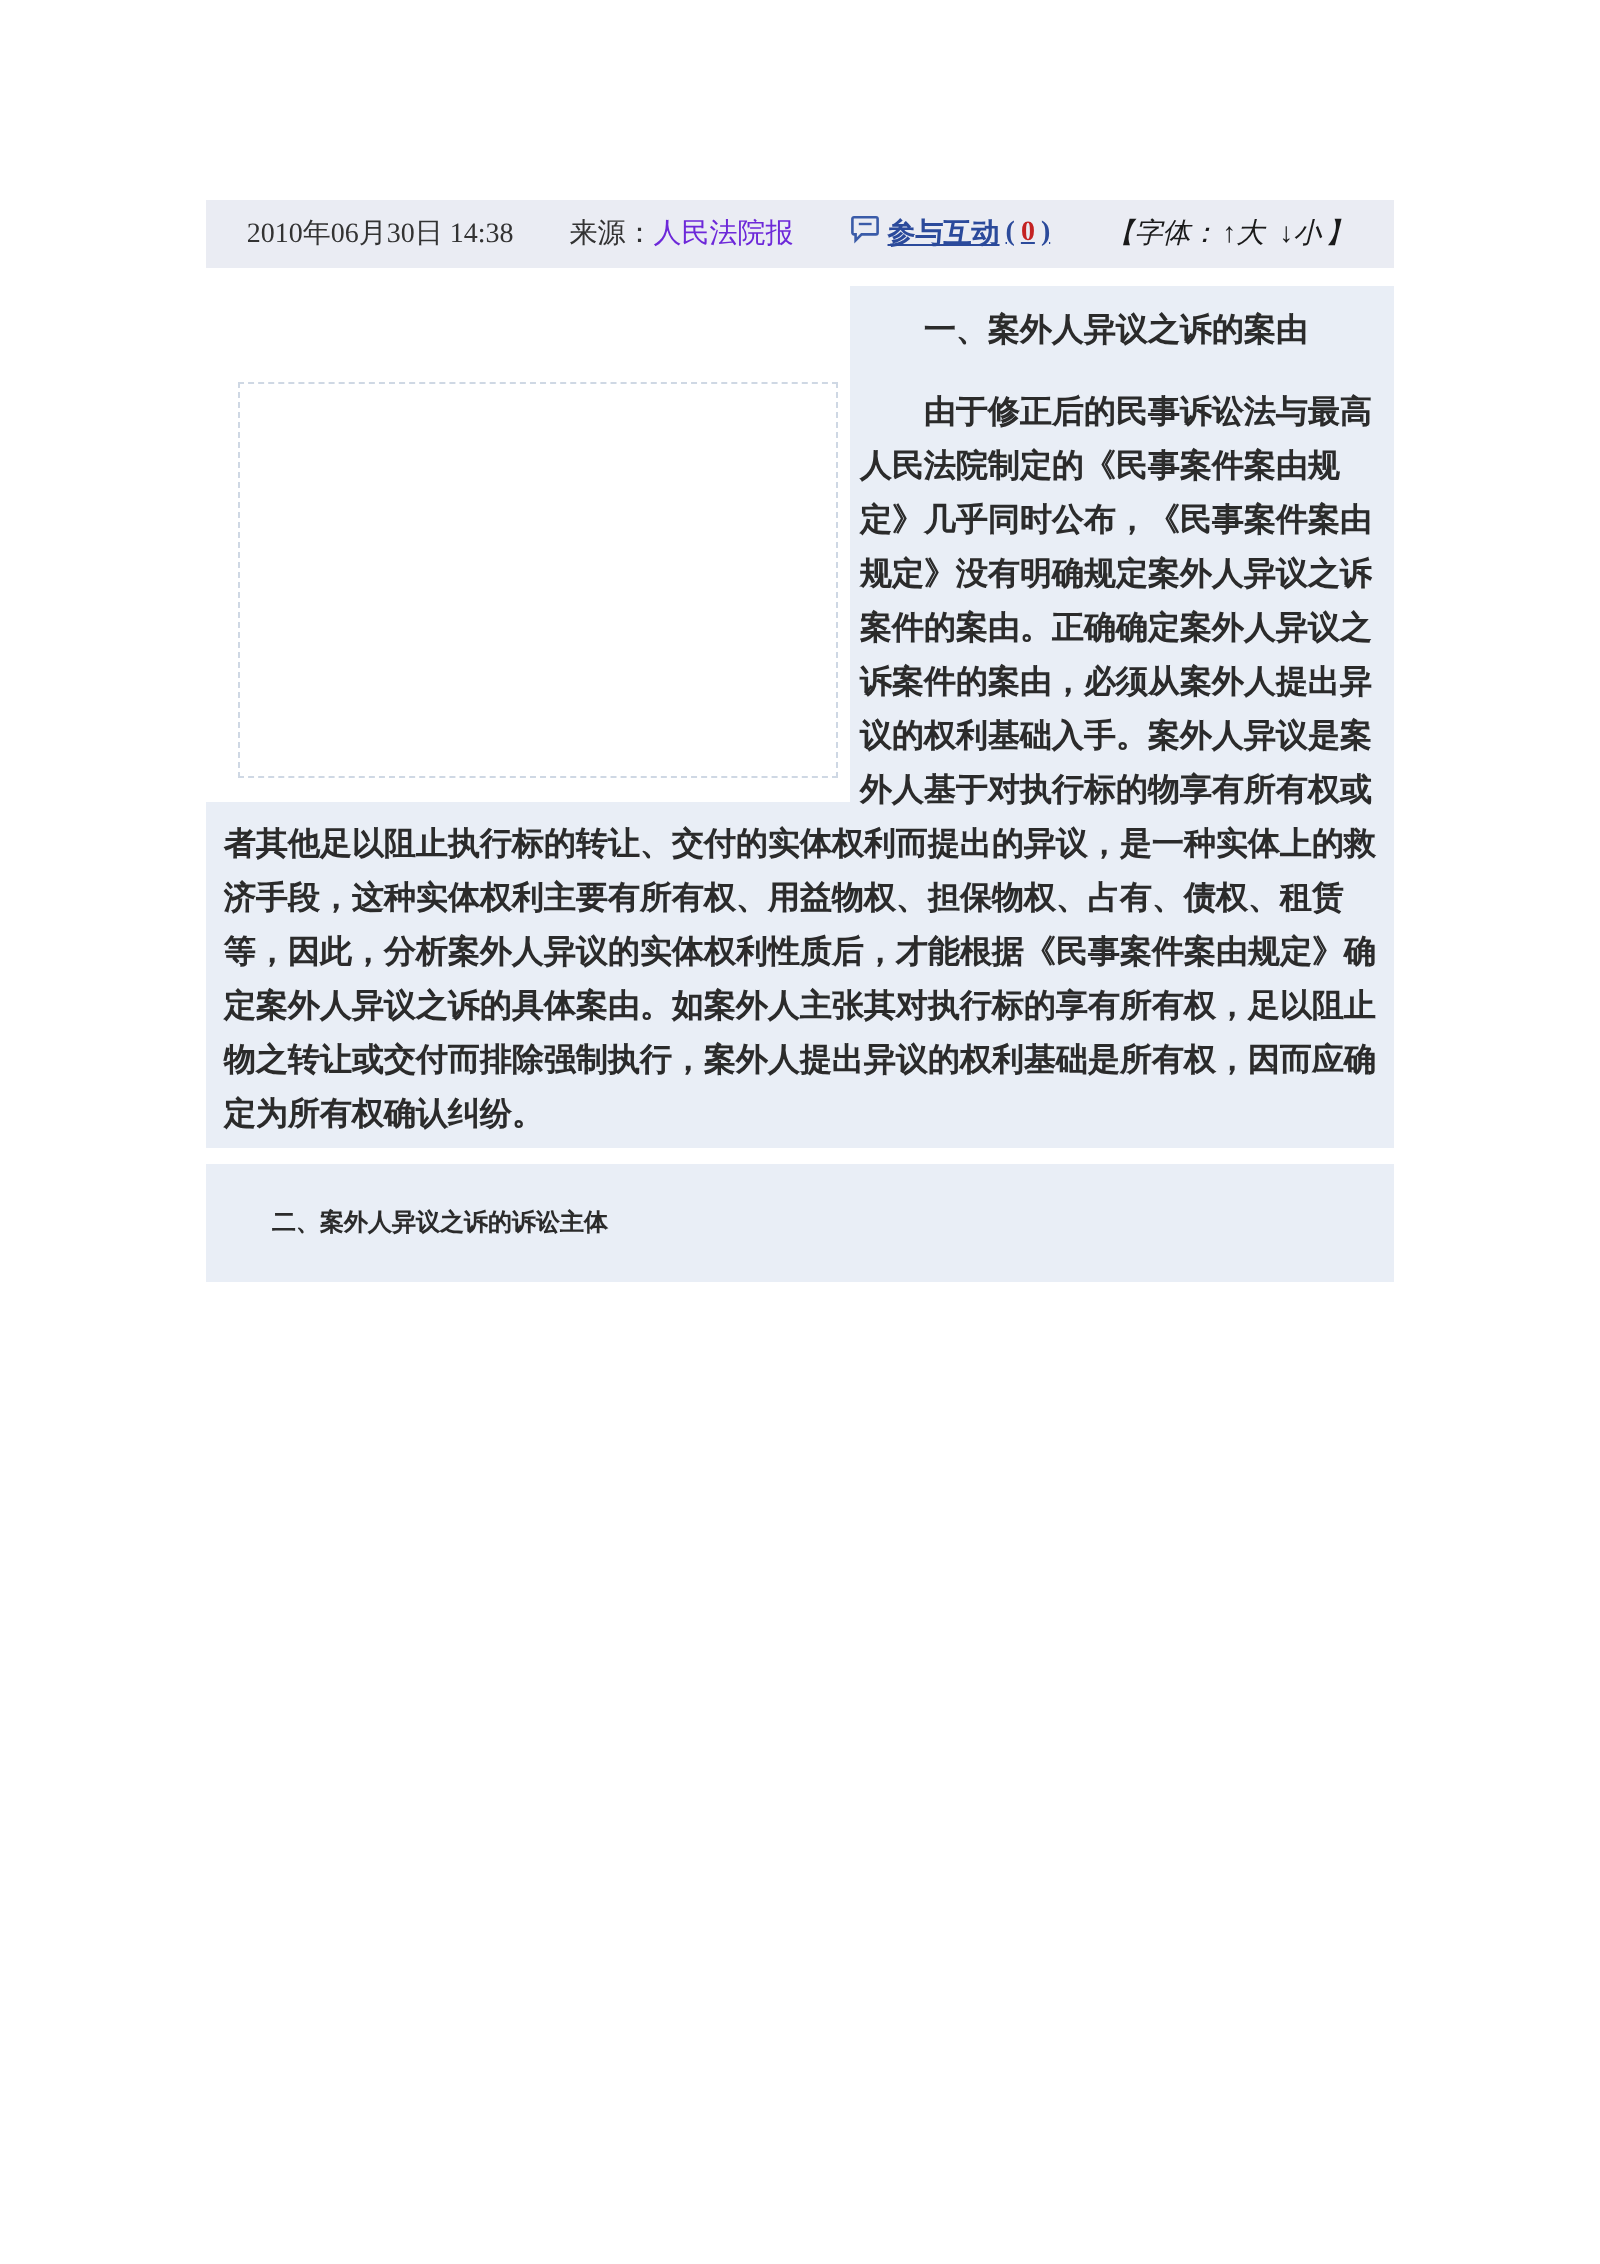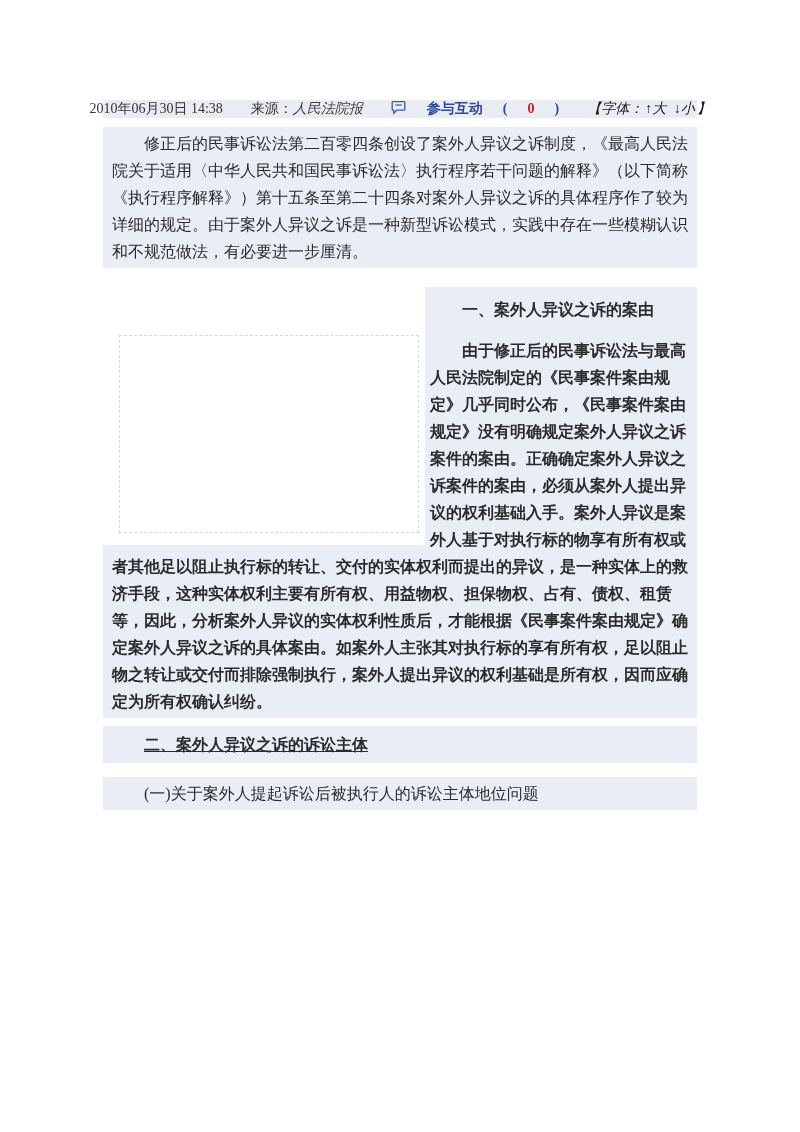--- a/index.html
+++ b/index.html
@@ -15,42 +15,42 @@
   body{
     width:800px;height:1132px;background:#ffffff;overflow:hidden;
     font-family:"Liberation Serif","DejaVu Serif",serif;
     color:var(--text-color);
   }
   .content{width:594px;margin:100px 103px 0 103px;}
 
   
   .meta-bar{
     background:var(--bar-bg);
-    height:18px;
+    height:34px;
     display:flex;align-items:center;justify-content:center;gap:28px;
     font-size:14px;color:#333333;
     margin-bottom:9px;white-space:nowrap;
   }
   .meta-bar a{text-decoration:none;cursor:pointer;}
-  .interact{display:inline-flex;align-items:center;gap:20px;font-weight:bold;color:var(--link-blue);}
+  .interact{display:inline-flex;align-items:center;gap:3px;font-weight:bold;color:var(--link-blue);text-decoration:underline;}
   .interact .count{color:var(--count-red);}
   .comment-svg{display:inline-block;margin-right:1px;}
   .font-ctl{color:#1a1a1a;font-style:italic;}
   .font-ctl a{color:#1a1a1a;margin:0 2px;}
-  .src-link{color:#404040;font-style:italic;}
+  .src-link{color:#6d28d9;}
 
   
   .hl{
     background:var(--band-bg);
     padding:3px 9px;
     font-size:16px;line-height:27px;
     margin:0 0 19px 0;
   }
   .indent{text-indent:2em;}
-  h3.hl{font-weight:bold;margin:0 0 14px 0;padding:5px 9px;font-size:16px;line-height:27px;text-decoration:underline;}
+  h3.hl{font-weight:bold;margin:0 0 14px 0;padding:16px 9px;font-size:12px;line-height:27px;}
   p.hl{margin-bottom:14px;}
   p.first-para{margin-bottom:19px;}
 
   
   .sec1{overflow:hidden;margin-bottom:8px;}
   .sec1 h3{font-weight:bold;font-size:16px;line-height:27px;margin:6px 0 14px 0;}
   .sec1 p{margin:0;font-weight:bold;}
   .img-float{
     float:left;
     width:322px;height:258px;
@@ -84,30 +84,28 @@
           <span>(</span>
           <span class="count">0</span>
           <span>)</span>
       </span>
       <span class="font-ctl">
         <span>【字体：</span><a><span>↑</span><span>大</span></a>
         <a><span>↓</span><span>小</span></a><span>】</span>
       </span>
     </div>
 
-    <p class="hl indent first-para">修正后的民事诉讼法第二百零四条创设了案外人异议之诉制度，《最高人民法院关于适用〈中华人民共和国民事诉讼法〉执行程序若干问题的解释》（以下简称《执行程序解释》）第十五条至第二十四条对案外人异议之诉的具体程序作了较为详细的规定。由于案外人异议之诉是一种新型诉讼模式，实践中存在一些模糊认识和不规范做法，有必要进一步厘清。</p>
 
     <div class="hl sec1">
       <div class="img-float">
         <div class="broken-img"></div>
       </div>
       <h3 class="indent">一、案外人异议之诉的案由</h3>
       <p class="indent">由于修正后的民事诉讼法与最高人民法院制定的《民事案件案由规定》几乎同时公布，《民事案件案由规定》没有明确规定案外人异议之诉案件的案由。正确确定案外人异议之诉案件的案由，必须从案外人提出异议的权利基础入手。案外人异议是案外人基于对执行标的物享有所有权或者其他足以阻止执行标的转让、交付的实体权利而提出的异议，是一种实体上的救济手段，这种实体权利主要有所有权、用益物权、担保物权、占有、债权、租赁等，因此，分析案外人异议的实体权利性质后，才能根据《民事案件案由规定》确定案外人异议之诉的具体案由。如案外人主张其对执行标的享有所有权，足以阻止物之转让或交付而排除强制执行，案外人提出异议的权利基础是所有权，因而应确定为所有权确认纠纷。</p>
     </div>
 
     <h3 class="hl indent">二、案外人异议之诉的诉讼主体</h3>
 
 
-    <p class="hl indent">(一)关于案外人提起诉讼后被执行人的诉讼主体地位问题</p>
 
 
   </div>
 </div>
 
 </body></html>

